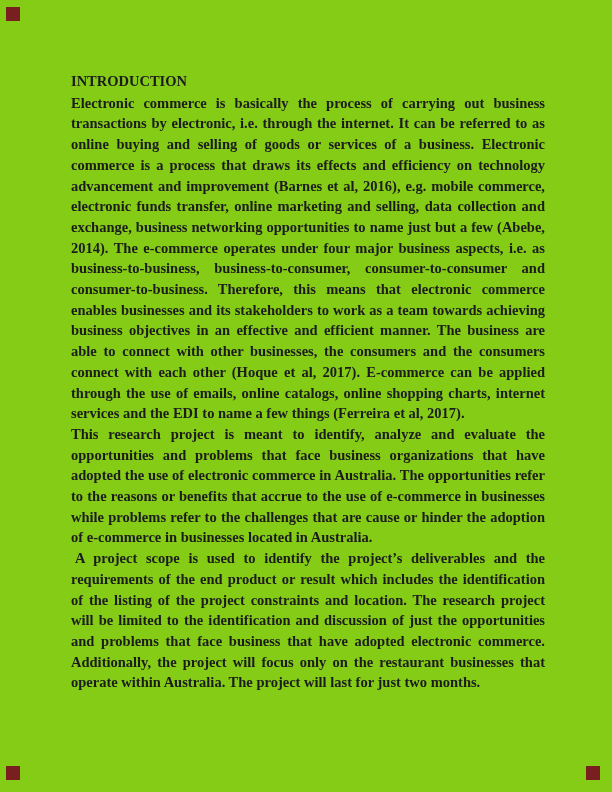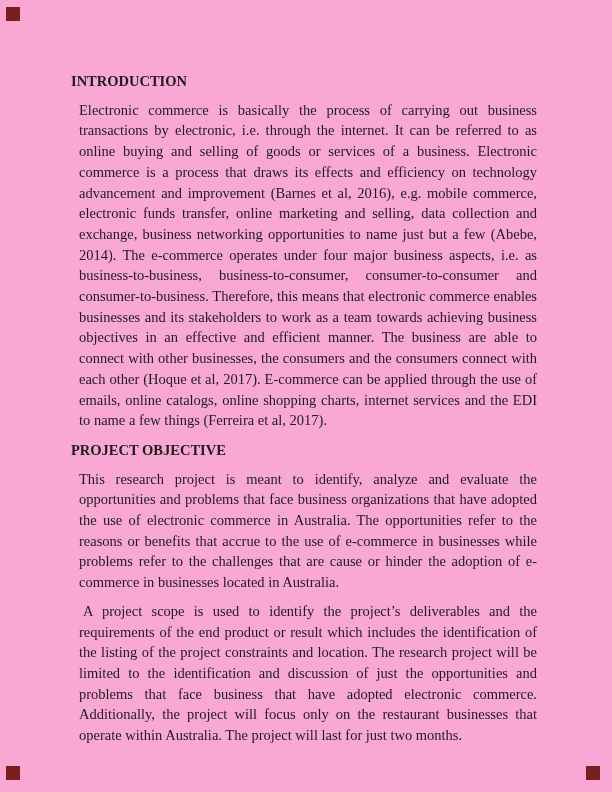--- a/index.html
+++ b/index.html
@@ -5,40 +5,41 @@
   html, body { margin: 0; padding: 0; }
   body {
     width: 612px;
     height: 792px;
     background: #ffffff;
     position: relative;
     overflow: hidden;
     font-family: "Liberation Serif", serif;
     color: #1c1c1c;
   }
-  .page { position: absolute; inset: 0; background: #f9a8d4; }
+  .page { position: absolute; inset: 0; background: #84cc16; }
   .content {
     position: absolute;
     left: 71px;
     top: 71px;
     width: 474px;
   }
   .section-heading {
     font-size: 14.5px;
     line-height: 20.7px;
     font-weight: bold;
     margin: 9px 0 1px 0;
     text-align: left;
   }
   section:first-child .section-heading { margin-top: 0; }
   .section-paragraph {
     font-size: 14.5px;
     line-height: 20.7px;
-    margin: 8px;
+    margin: 0;
     text-align: justify;
+    font-weight: bold;
   }
   .indent-first { text-indent: 4px; }
   .corner-marker {
     position: absolute;
     width: 14px;
     height: 14px;
     background: #7a1f1f;
   }
   .corner-marker.tl { left: 6px;   top: 7px; }
   .corner-marker.bl { left: 6px;   top: 766px; }
@@ -54,21 +55,20 @@
   <div class="corner-marker br"></div>
 
   <div class="content">
 
     <section>
       <h2 class="section-heading">INTRODUCTION</h2>
       <p class="section-paragraph">Electronic commerce is basically the process of carrying out business transactions by electronic, i.e. through the internet. It can be referred to as online buying and selling of goods or services of a business. Electronic commerce is a process that draws its effects and efficiency on technology advancement and improvement (Barnes et al, 2016), e.g. mobile commerce, electronic funds transfer, online marketing and selling, data collection and exchange, business networking opportunities to name just but a few (Abebe, 2014). The e-commerce operates under four major business aspects, i.e. as business-to-business, business-to-consumer, consumer-to-consumer and consumer-to-business. Therefore, this means that electronic commerce enables businesses and its stakeholders to work as a team towards achieving business objectives in an effective and efficient manner. The business are able to connect with other businesses, the consumers and the consumers connect with each other (Hoque et al, 2017). E-commerce can be applied through the use of emails, online catalogs, online shopping charts, internet services and the EDI to name a few things (Ferreira et al, 2017).</p>
     </section>
 
     <section>
-      <h2 class="section-heading">PROJECT OBJECTIVE</h2>
       <p class="section-paragraph">This research project is meant to identify, analyze and evaluate the opportunities and problems that face business organizations that have adopted the use of electronic commerce in Australia. The opportunities refer to the reasons or benefits that accrue to the use of e-commerce in businesses while problems refer to the challenges that are cause or hinder the adoption of e-commerce in businesses located in Australia.</p>
     </section>
 
     <section>
       <p class="section-paragraph indent-first">A project scope is used to identify the project’s deliverables and the requirements of the end product or result which includes the identification of the listing of the project constraints and location. The research project will be limited to the identification and discussion of just the opportunities and problems that face business that have adopted electronic commerce. Additionally, the project will focus only on the restaurant businesses that operate within Australia. The project will last for just two months.</p>
     </section>
 
   </div>
 </div>
 

